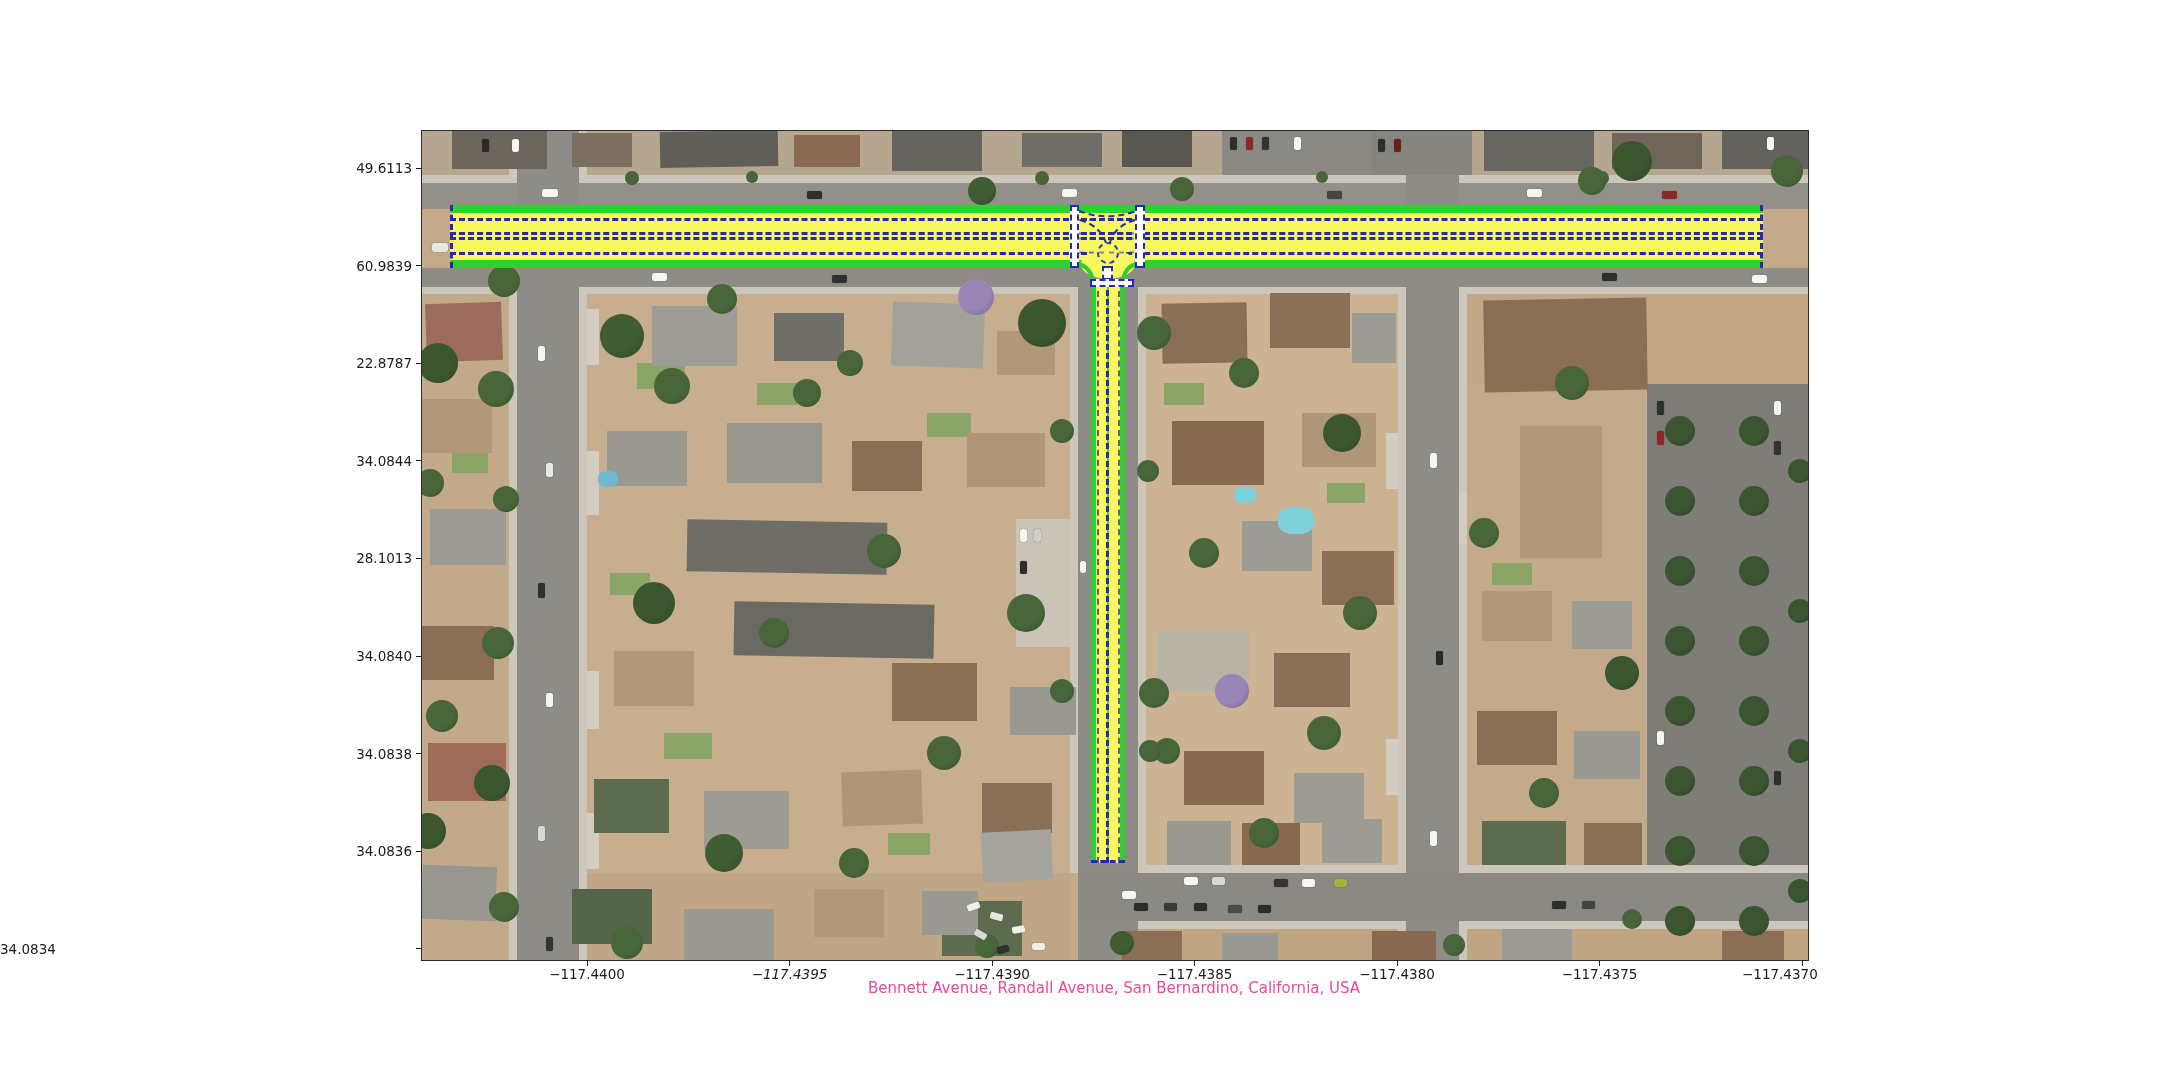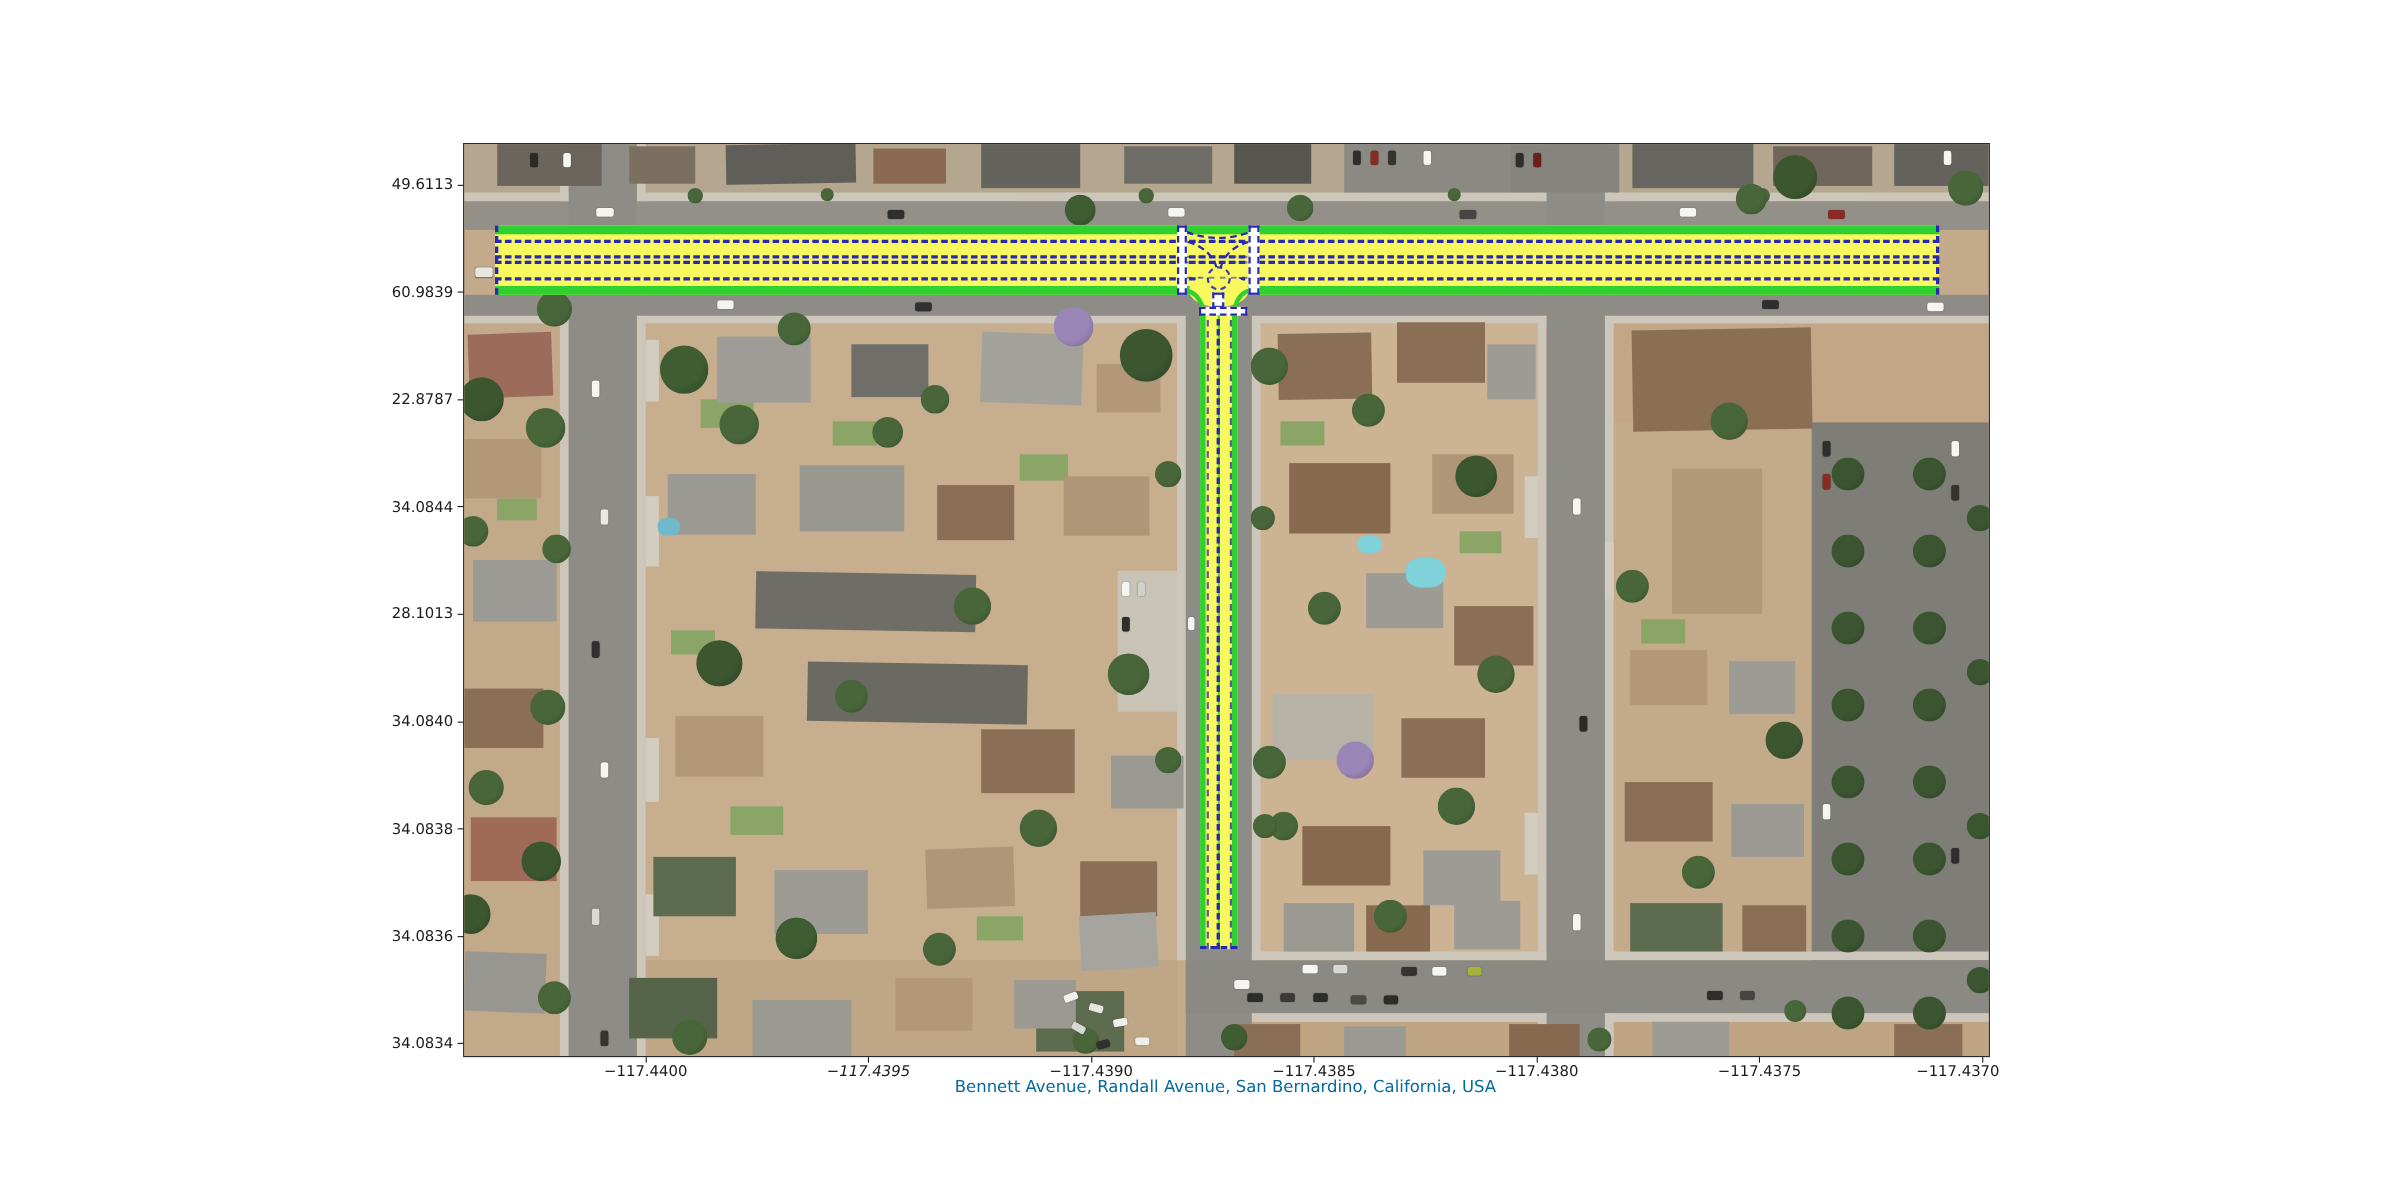--- a/index.html
+++ b/index.html
@@ -20,21 +20,21 @@
   .road-v .edge-v{position:absolute;top:0;height:100%;width:5px;background:#30d030;}
   .road-v .centerline{position:absolute;top:0;height:100%;width:0;border-left:3px dashed #2828b4;}
   .road-v .centergreen{position:absolute;top:0;height:100%;width:2px;background:#30d030;opacity:.85;}
   .road-v .inner{position:absolute;top:0;height:100%;width:0;border-left:2px dashed rgba(40,40,180,.75);}
   .road-v .endcap{position:absolute;bottom:0;left:0;width:100%;height:0;border-top:3px dashed #2828b4;}
   .xbar{position:absolute;background:#ffffff;border:2px dashed #2828b4;box-sizing:border-box;}
   
   .ticklabel{position:absolute;font-size:13.5px;color:#1a1a1a;line-height:1.2;}
   .tickmark{position:absolute;background:#1a1a1a;}
   .title{position:absolute;left:421px;top:979px;width:1386px;text-align:center;
-         font-size:15px;color:#0369a1;}
+         font-size:15px;color:#ec4899;}
 </style>
 </head>
 <body>
 
 <div class="plot">
   <div id="scene">
       <div class="scene-item" style="left: 0px; top: 0px; width: 1386px; height: 44px; background: rgb(180, 166, 143);"></div>
       <div class="scene-item" style="left: 165px; top: 163px; width: 483px; height: 579px; background: rgb(199, 174, 143);"></div>
       <div class="scene-item" style="left: 724px; top: 163px; width: 252px; height: 579px; background: rgb(204, 179, 148);"></div>
       <div class="scene-item" style="left: 1045px; top: 163px; width: 341px; height: 90px; background: rgb(195, 166, 133);"></div>
@@ -342,21 +342,21 @@
     <div class="ticklabel" style="left: 0px; top: 452.8px; width: 412px; text-align: right;">34.0844</div>
     <div class="tickmark" style="left: 416px; top: 460.3px; width: 5px; height: 1px;"></div>
     <div class="ticklabel" style="left: 0px; top: 550.4px; width: 412px; text-align: right;">28.1013</div>
     <div class="tickmark" style="left: 416px; top: 557.9px; width: 5px; height: 1px;"></div>
     <div class="ticklabel" style="left: 0px; top: 648px; width: 412px; text-align: right;">34.0840</div>
     <div class="tickmark" style="left: 416px; top: 655.5px; width: 5px; height: 1px;"></div>
     <div class="ticklabel" style="left: 0px; top: 745.6px; width: 412px; text-align: right;">34.0838</div>
     <div class="tickmark" style="left: 416px; top: 753.1px; width: 5px; height: 1px;"></div>
     <div class="ticklabel" style="left: 0px; top: 843.2px; width: 412px; text-align: right;">34.0836</div>
     <div class="tickmark" style="left: 416px; top: 850.7px; width: 5px; height: 1px;"></div>
-    <div class="ticklabel" style="left: 0px; top: 940.8px; width: 412px; text-align: right;">34.0834</div>
+    <div class="ticklabel" style="left: 0px; top: 940.8px; width: 412px; text-align: left;">34.0834</div>
     <div class="tickmark" style="left: 416px; top: 948.3px; width: 5px; height: 1px;"></div>
   </div>
 <div id="xticks">
     <div class="ticklabel" style="left: 527px; top: 966px; width: 120px; text-align: center;">−117.4400</div>
     <div class="tickmark" style="left: 586.5px; top: 961px; width: 1px; height: 5px;"></div>
     <div class="ticklabel" style="left: 729.5px; top: 966px; width: 120px; text-align: center; font-style: italic;">−117.4395</div>
     <div class="tickmark" style="left: 789px; top: 961px; width: 1px; height: 5px;"></div>
     <div class="ticklabel" style="left: 932px; top: 966px; width: 120px; text-align: center;">−117.4390</div>
     <div class="tickmark" style="left: 991.5px; top: 961px; width: 1px; height: 5px;"></div>
     <div class="ticklabel" style="left: 1134.5px; top: 966px; width: 120px; text-align: center;">−117.4385</div>

